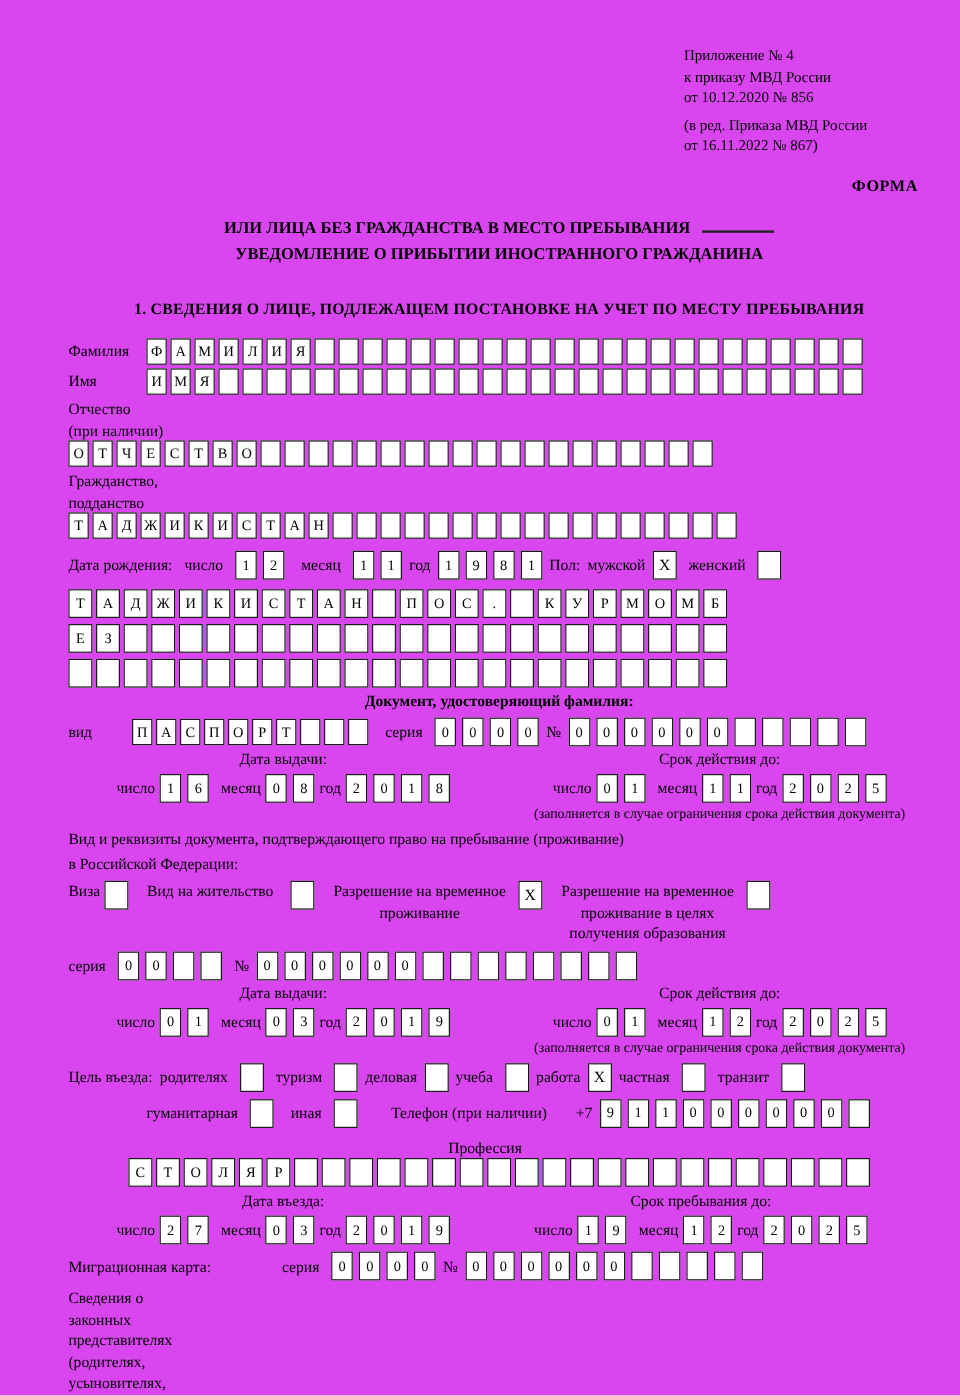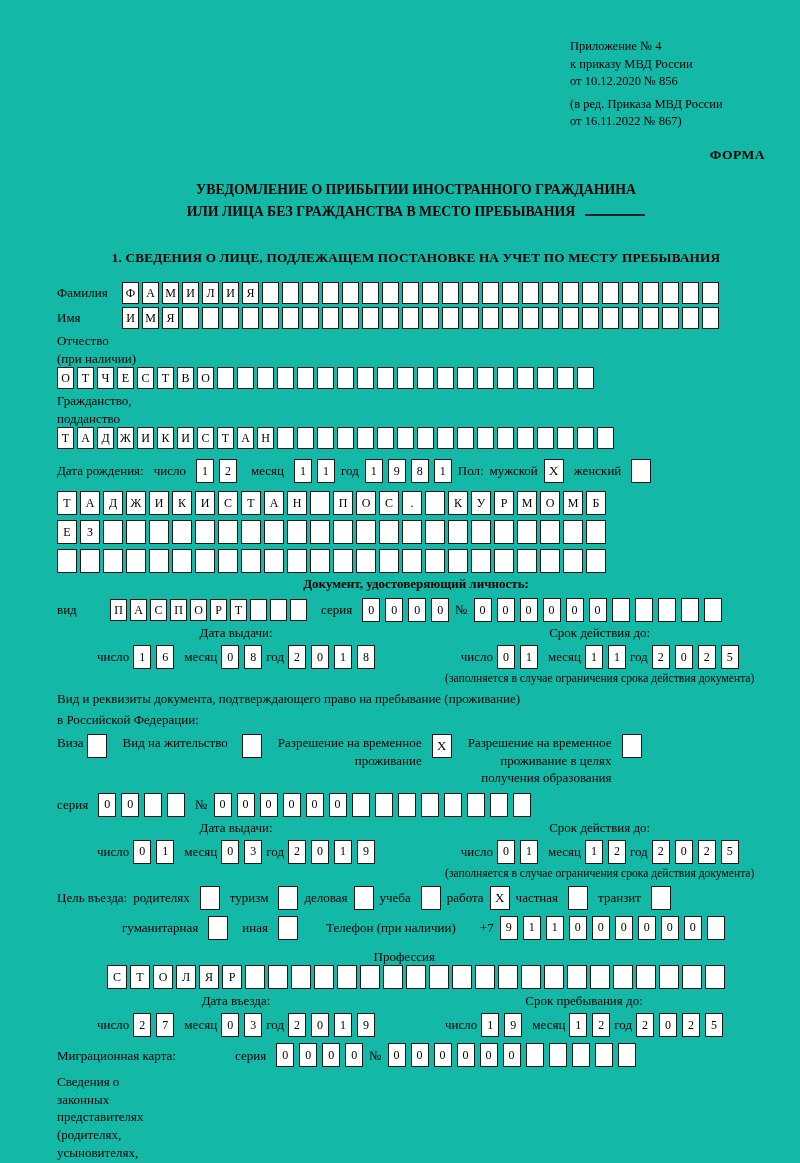--- a/index.html
+++ b/index.html
@@ -1,18 +1,18 @@
 <!DOCTYPE html>
 <html><head>
 <meta charset="utf-8">
 <style>
   * { box-sizing: content-box; }
   html,body { margin:0; padding:0; background:#ffffff; }
   .page {
-    width:800px; height:1163px; background:#14b8a6; position:relative;
+    width:800px; height:1163px; background:#d946ef; position:relative;
     box-sizing:border-box; padding:38px 25px 10px 57px;
     font-family:"Liberation Serif","DejaVu Serif",serif;
     color:#000; font-size:13px; overflow:hidden;
   }
   
   .top-note { margin-left:auto; width:205px; font-size:12.5px; line-height:1.4; }
   .top-note .gap { height:5px; }
   .forma { text-align:right; font-weight:bold; font-size:13.5px; margin:16px 10px 0 0; letter-spacing:.5px; }
   
   .title { text-align:center; font-weight:bold; font-size:13.8px; line-height:1.65; margin-top:16px; }
@@ -52,42 +52,42 @@
   .dcol { display:flex; flex-direction:column; align-items:center; }
   .dcol-head { margin-bottom:4px; }
   .drow { display:flex; align-items:center; gap:4px; }
   .small-note { font-size:11.6px; margin-top:3px; }
   
   .stack { display:flex; flex-direction:column; gap:5px; }
   
   .optrow { display:flex; align-items:flex-start; margin-bottom:6px; }
   .opt { display:flex; align-items:flex-start; }
   .opt .txt { line-height:1.35; }
-  .opt .txt.center { text-align:right; }
+  .opt .txt.center { text-align:center; }
 </style>
 </head>
 <body>
 
 <div class="page">
 
   <div class="top-note">
     <div>Приложение № 4</div>
     <div>к приказу МВД России</div>
     <div>от 10.12.2020 № 856</div>
     <div class="gap"></div>
     <div>(в ред. Приказа МВД России</div>
     <div>от 16.11.2022 № 867)</div>
   </div>
   <div class="forma">ФОРМА</div>
 
   <div class="title">
-    <div>УВЕДОМЛЕНИЕ О ПРИБЫТИИ ИНОСТРАННОГО ГРАЖДАНИНА</div>
     <div>
       <span>ИЛИ ЛИЦА БЕЗ ГРАЖДАНСТВА В МЕСТО ПРЕБЫВАНИЯ</span><span class="title-blank"></span>
     </div>
+    <div>УВЕДОМЛЕНИЕ О ПРИБЫТИИ ИНОСТРАННОГО ГРАЖДАНИНА</div>
   </div>
 
   <div class="sec-heading">1. СВЕДЕНИЯ О ЛИЦЕ, ПОДЛЕЖАЩЕМ ПОСТАНОВКЕ НА УЧЕТ ПО МЕСТУ ПРЕБЫВАНИЯ</div>
 
   <div class="row">
     <div class="lbl w-name">Фамилия</div>
     <div class="cells">
         <span class="cell">Ф</span>
         <span class="cell">А</span>
         <span class="cell">М</span>
@@ -332,21 +332,21 @@
           <span class="cell"></span>
           <span class="cell"></span>
           <span class="cell"></span>
           <span class="cell"></span>
           <span class="cell"></span>
           <span class="cell"></span>
         </div>
     </div>
   </div>
 
-  <div class="center-b">Документ, удостоверяющий личность:</div>
+  <div class="center-b">Документ, удостоверяющий фамилия:</div>
   <div class="row">
     <span class="lbl w-vid">вид</span>
     <div class="cells">
         <span class="cell">П</span>
         <span class="cell">А</span>
         <span class="cell">С</span>
         <span class="cell">П</span>
         <span class="cell">О</span>
         <span class="cell">Р</span>
         <span class="cell">Т</span>

